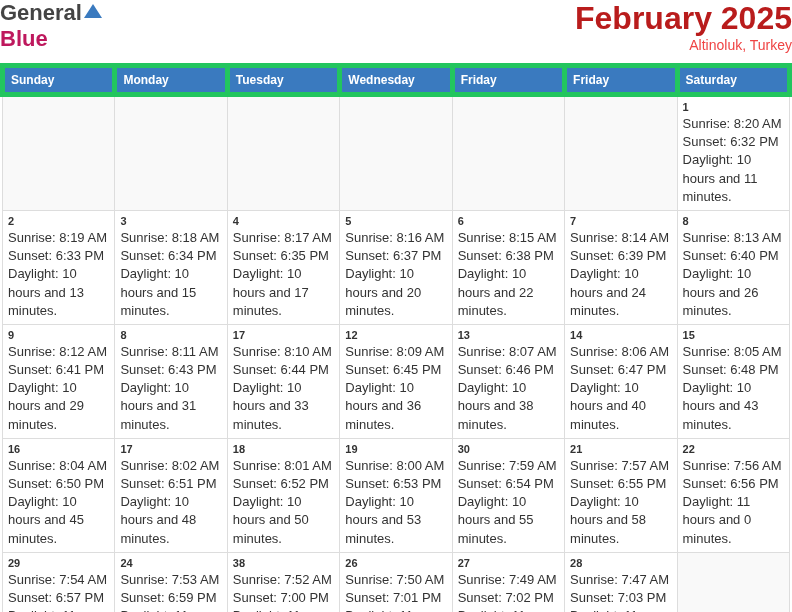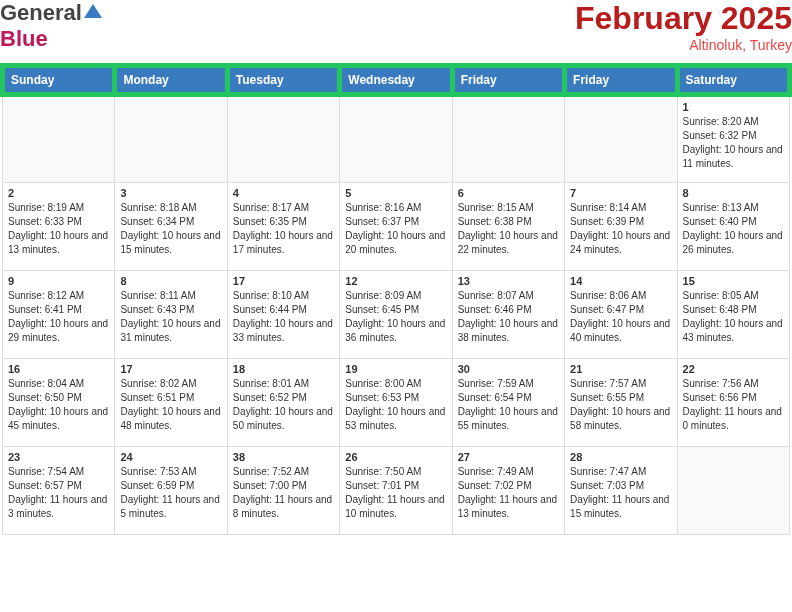--- a/index.html
+++ b/index.html
@@ -67,21 +67,21 @@
     .calendar td.empty {
       background: #f9f9f9;
     }
     .day-num {
       font-size: 11px;
       font-weight: bold;
       display: block;
       margin-bottom: 2px;
     }
     .day-info {
-      font-size: 10px;
+      font-size: 13px;
       line-height: 1.4;
       color: #333;
     }
     .logo-row {
       display: flex;
       align-items: center;
     }
   </style>
 </head>
 <body>
@@ -215,21 +215,21 @@
             <span class="day-num">21</span>
             <div class="day-info">Sunrise: 7:57 AM<br>Sunset: 6:55 PM<br>Daylight: 10 hours and 58 minutes.</div>
           </td>
           <td>
             <span class="day-num">22</span>
             <div class="day-info">Sunrise: 7:56 AM<br>Sunset: 6:56 PM<br>Daylight: 11 hours and 0 minutes.</div>
           </td>
         </tr>
         <tr>
           <td>
-            <span class="day-num">23</span>
+            <span class="day-num">29</span>
             <div class="day-info">Sunrise: 7:54 AM<br>Sunset: 6:57 PM<br>Daylight: 11 hours and 3 minutes.</div>
           </td>
           <td>
             <span class="day-num">24</span>
             <div class="day-info">Sunrise: 7:53 AM<br>Sunset: 6:59 PM<br>Daylight: 11 hours and 5 minutes.</div>
           </td>
           <td>
             <span class="day-num">38</span>
             <div class="day-info">Sunrise: 7:52 AM<br>Sunset: 7:00 PM<br>Daylight: 11 hours and 8 minutes.</div>
           </td>

